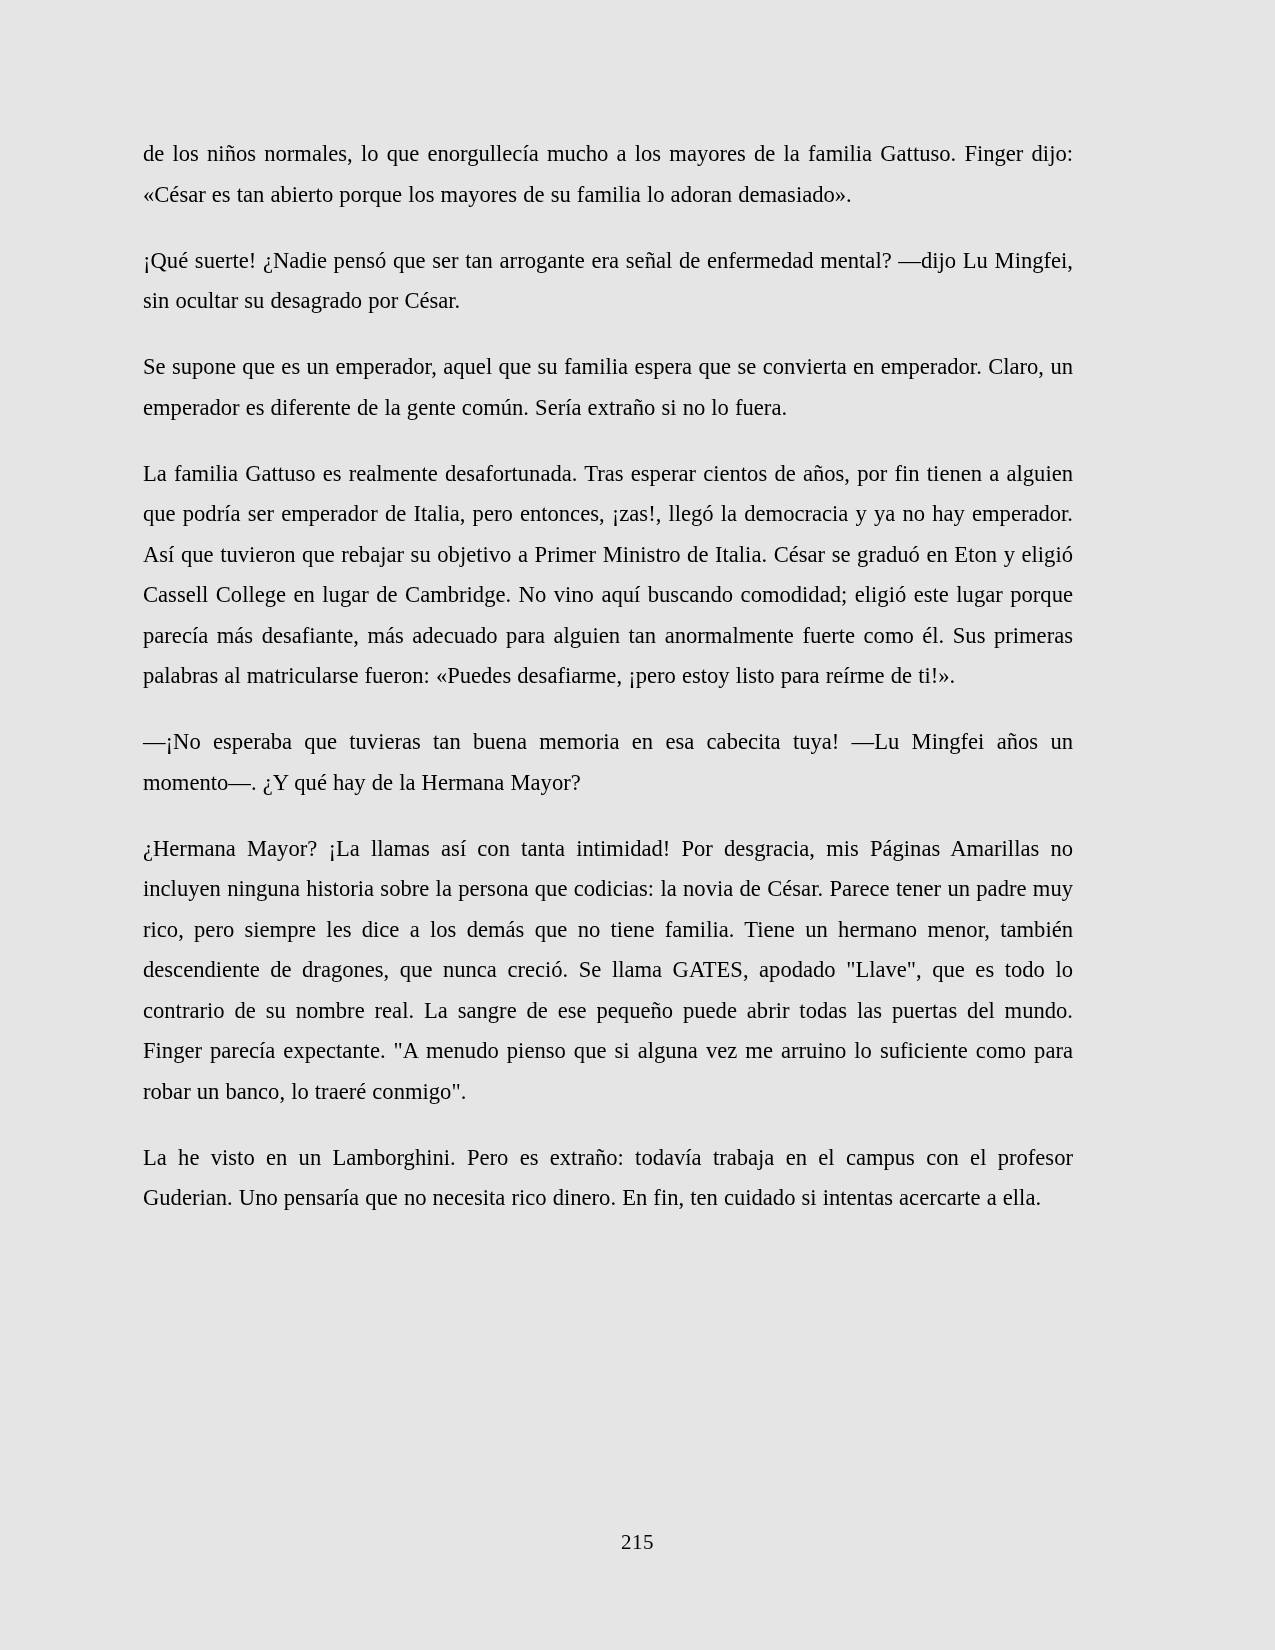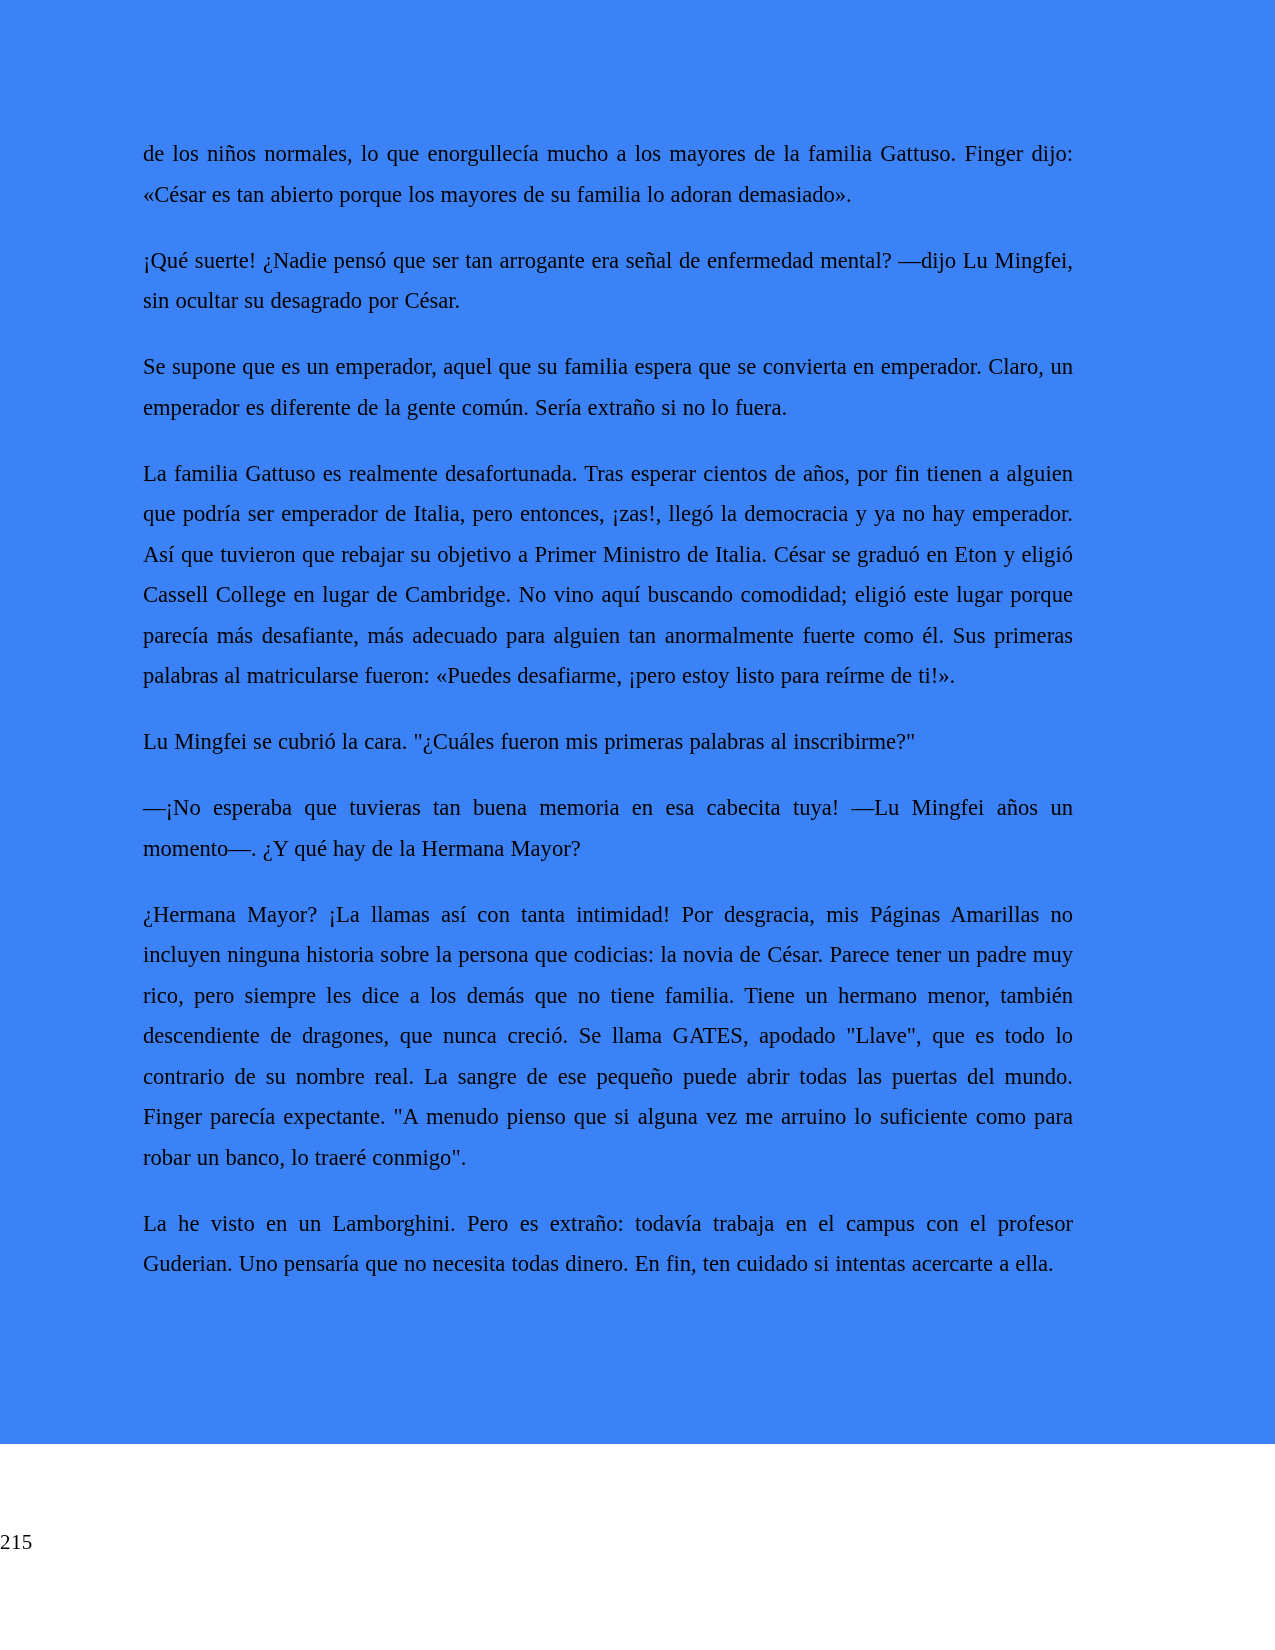--- a/index.html
+++ b/index.html
@@ -14,22 +14,22 @@
     font-family: "Liberation Serif", "DejaVu Serif", serif;
     color: #000000;
     overflow: hidden;
   }
 
   #page {
     position: absolute;
     left: 0;
     top: 0;
     width: 1275px;
-    height: 1444px;
-    background: #3b82f6;
+    height: 1650px;
+    background: #e5e5e5;
   }
 
   #text-column {
     position: absolute;
     left: 143px;
     top: 134px;
     width: 930px;
   }
 
   .para {
@@ -46,37 +46,36 @@
   
   .para:last-of-type {
     margin-bottom: 0;
   }
 
   #page-number {
     position: absolute;
     left: 0;
     top: 1528px;
     width: 1275px;
-    text-align: left;
+    text-align: center;
     font-size: 21px;
     line-height: 28px;
     letter-spacing: 0.02em;
   }
 </style>
 </head>
 <body>
 
 <div id="page">
 
   <div id="text-column">
     <p class="para">de los niños normales, lo que enorgullecía mucho a los mayores de la familia Gattuso. Finger dijo: «César es tan abierto porque los mayores de su familia lo adoran demasiado».</p>
     <p class="para">¡Qué suerte! ¿Nadie pensó que ser tan arrogante era señal de enfermedad mental? —dijo Lu Mingfei, sin ocultar su desagrado por César.</p>
     <p class="para">Se supone que es un emperador, aquel que su familia espera que se convierta en emperador. Claro, un emperador es diferente de la gente común. Sería extraño si no lo fuera.</p>
     <p class="para">La familia Gattuso es realmente desafortunada. Tras esperar cientos de años, por fin tienen a alguien que podría ser emperador de Italia, pero entonces, ¡zas!, llegó la democracia y ya no hay emperador. Así que tuvieron que rebajar su objetivo a Primer Ministro de Italia. César se graduó en Eton y eligió Cassell College en lugar de Cambridge. No vino aquí buscando comodidad; eligió este lugar porque parecía más desafiante, más adecuado para alguien tan anormalmente fuerte como él. Sus primeras palabras al matricularse fueron: «Puedes desafiarme, ¡pero estoy listo para reírme de ti!».</p>
-    <p class="para">Lu Mingfei se cubrió la cara. "¿Cuáles fueron mis primeras palabras al inscribirme?"</p>
     <p class="para">—¡No esperaba que tuvieras tan buena memoria en esa cabecita tuya! —Lu Mingfei años un momento—. ¿Y qué hay de la Hermana Mayor?</p>
     <p class="para">¿Hermana Mayor? ¡La llamas así con tanta intimidad! Por desgracia, mis Páginas Amarillas no incluyen ninguna historia sobre la persona que codicias: la novia de César. Parece tener un padre muy rico, pero siempre les dice a los demás que no tiene familia. Tiene un hermano menor, también descendiente de dragones, que nunca creció. Se llama GATES, apodado "Llave", que es todo lo contrario de su nombre real. La sangre de ese pequeño puede abrir todas las puertas del mundo. Finger parecía expectante. "A menudo pienso que si alguna vez me arruino lo suficiente como para robar un banco, lo traeré conmigo".</p>
-    <p class="para">La he visto en un Lamborghini. Pero es extraño: todavía trabaja en el campus con el profesor Guderian. Uno pensaría que no necesita todas dinero. En fin, ten cuidado si intentas acercarte a ella.</p>
+    <p class="para">La he visto en un Lamborghini. Pero es extraño: todavía trabaja en el campus con el profesor Guderian. Uno pensaría que no necesita rico dinero. En fin, ten cuidado si intentas acercarte a ella.</p>
   </div>
 
   <div id="page-number">215</div>
 
 </div>
 
 </body></html>

